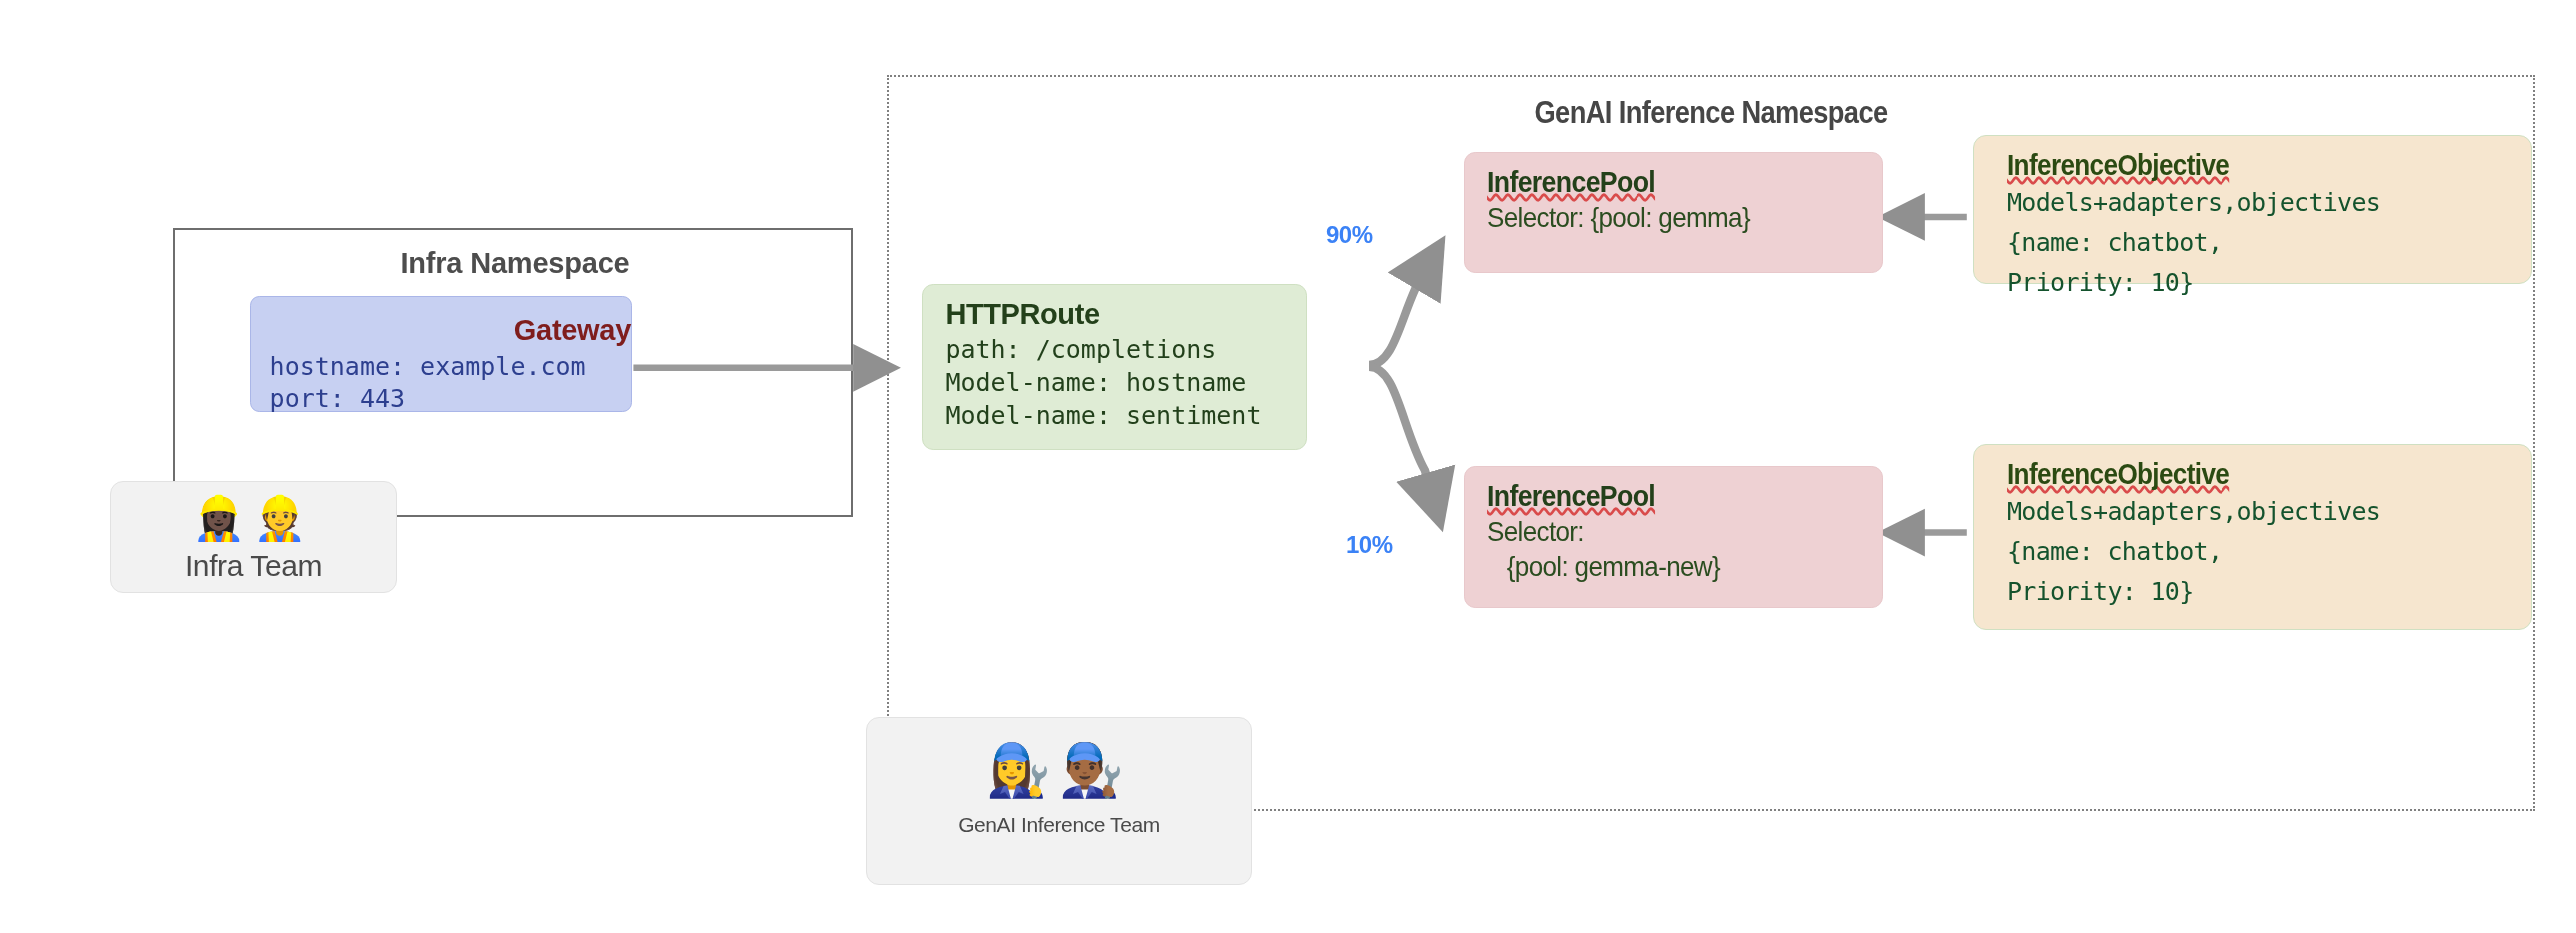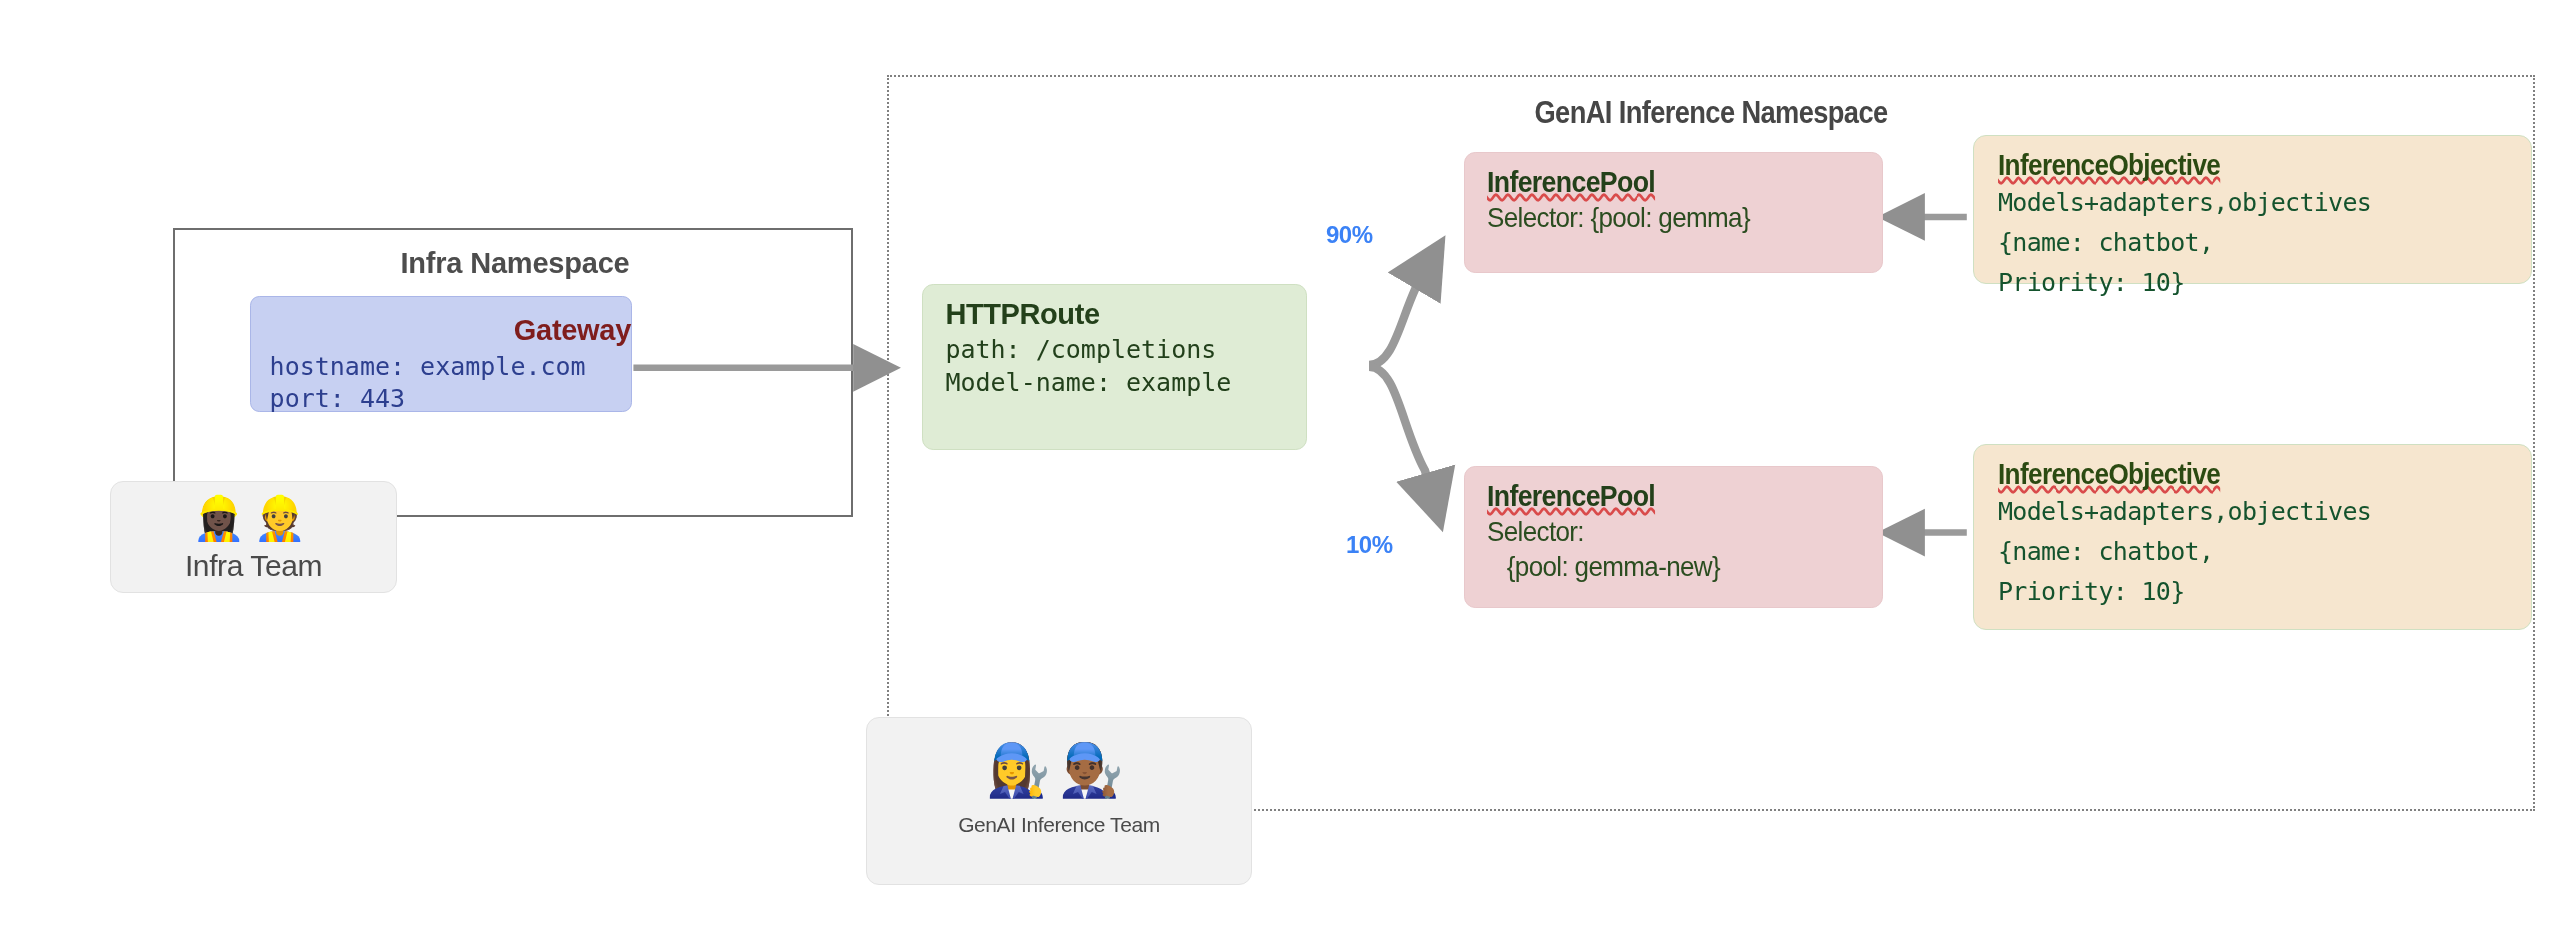--- a/index.html
+++ b/index.html
@@ -184,21 +184,21 @@
     letter-spacing: -0.7px;
     transform: scaleX(0.93);
     transform-origin: left top;
   }
 
   
   .objective {
     background: #f6e6cf;
     border: 0.9px solid #cfe0c2;
     border-radius: 13px;
-    padding: 13px 0 0 24px;
+    padding: 13px 0 0 33px;
     width: 559px;
   }
   .obj-top { left: 1973px; top: 135px; height: 149px; }
   .obj-bot { left: 1973px; top: 444px; height: 186px; }
   .objective .title {
     font-family: "Liberation Sans", sans-serif;
     font-size: 29px;
     color: #2b4a12;
     letter-spacing: -0.7px;
     transform: scaleX(0.9);
@@ -318,21 +318,22 @@
 
   <div class="node gateway">
     <span class="title">Gateway</span>
     <span class="body-line">hostname: example.com</span>
     <span class="body-line">port: 443</span>
   </div>
 
   <div class="node httproute">
     <span class="title">HTTPRoute</span>
     <span class="body-line">path: /completions</span>
-    <span class="body-line">Model-name: example</span>
+    <span class="body-line">Model-name: hostname</span>
+    <span class="body-line">Model-name: sentiment</span>
   </div>
 
   <div class="node pool pool-top">
     <span class="title">InferencePool</span>
     <span class="body-line">Selector: {pool: gemma}</span>
   </div>
 
   <div class="node pool pool-bot">
     <span class="title">InferencePool</span>
     <span class="body-line">Selector:</span>

